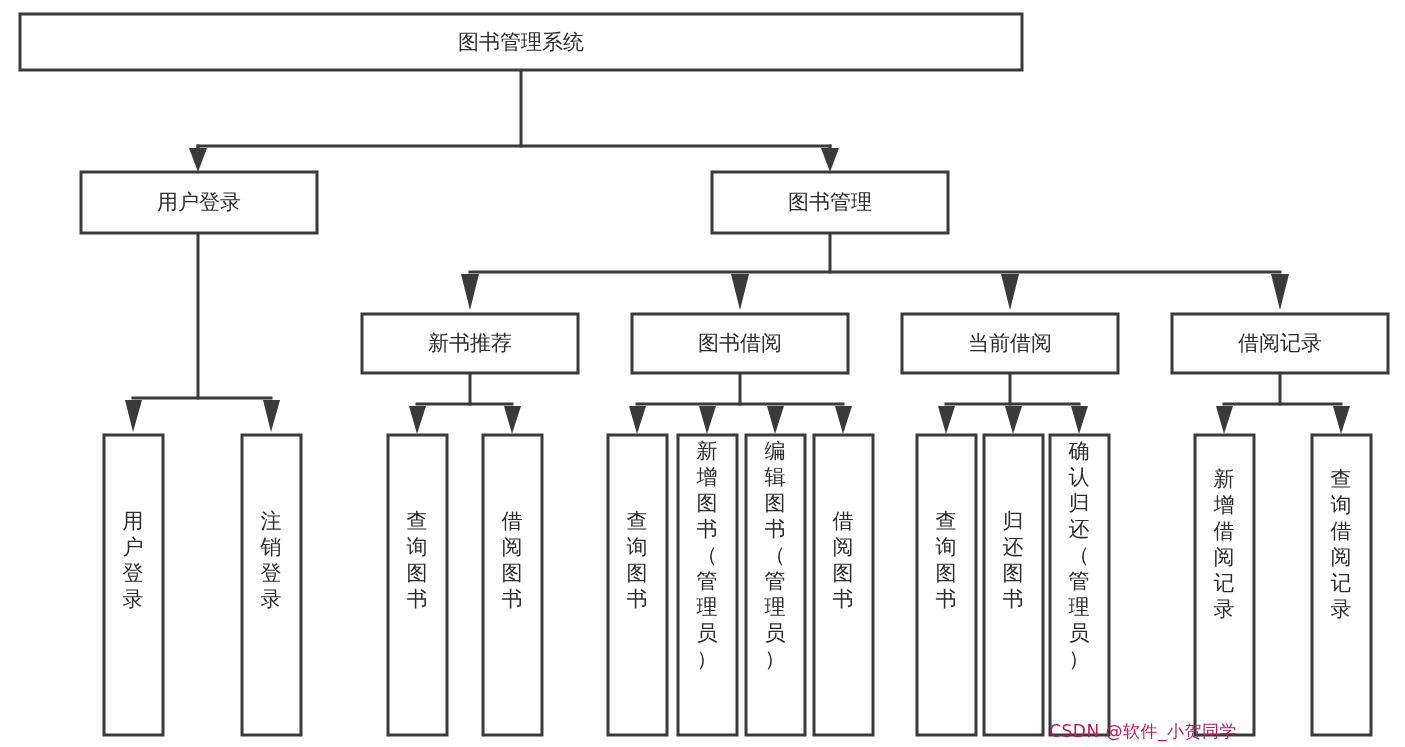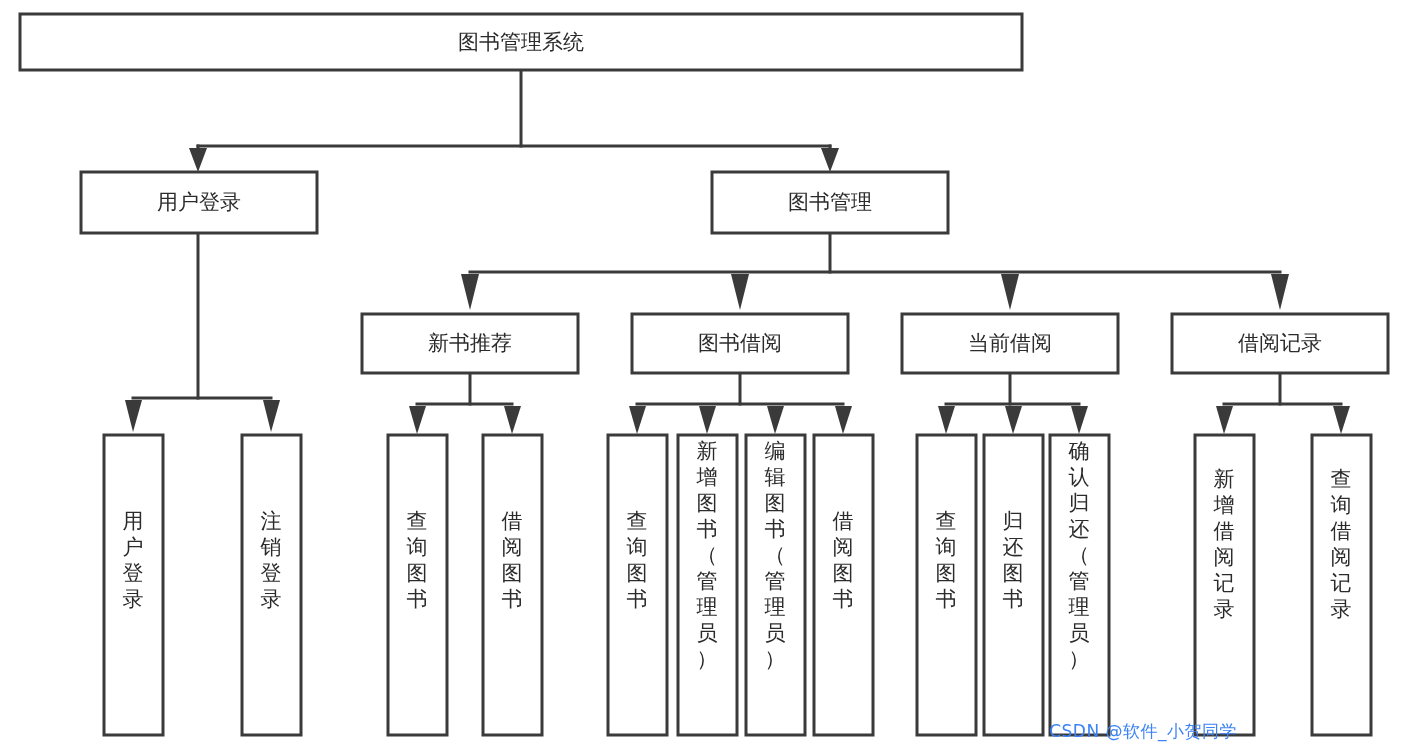--- a/index.html
+++ b/index.html
@@ -53,21 +53,21 @@
     font-size: 21px;
     fill: #2b2b2b;
     text-anchor: middle;
   }
   .watermark {
     position: absolute;
     right: 10px;
     bottom: 4px;
     font-family: "DejaVu Sans", "Liberation Sans", sans-serif;
     font-size: 17px;
-    color: #3b82f6;
+    color: #be185d;
     white-space: nowrap;
     letter-spacing: 0.5px;
   }
 </style>
 </head>
 <body>
 
 <div id="diagram-root">
 
   <svg class="flow" viewBox="0 0 1405 747" xmlns="http://www.w3.org/2000/svg">

